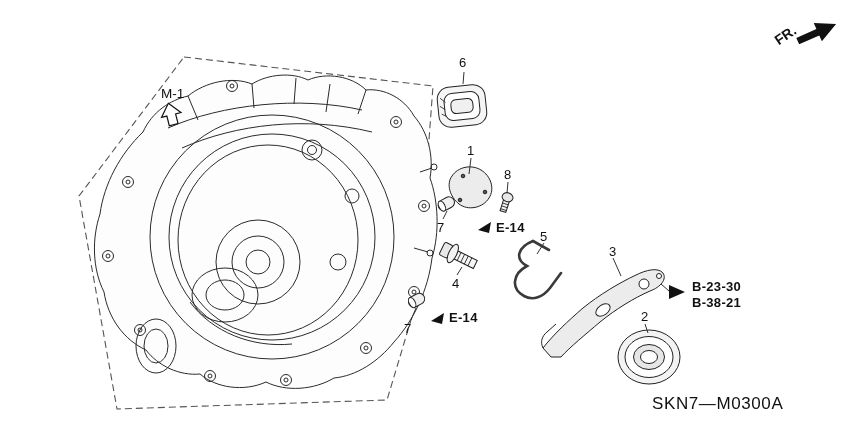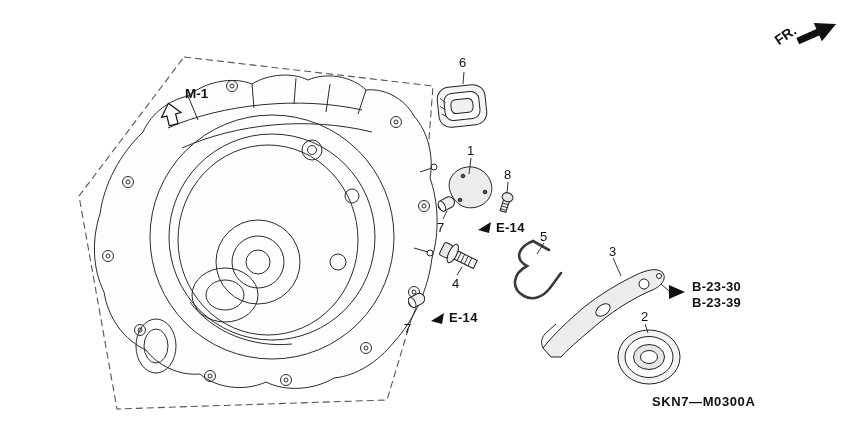--- a/index.html
+++ b/index.html
@@ -7,23 +7,23 @@
     position:relative;width:850px;height:425px;background:#ffffff;
     font-family:"Liberation Sans",sans-serif;overflow:hidden;
   }
   svg.art{position:absolute;left:0;top:0;}
   .lbl{
     position:absolute;color:#111;font-size:13px;line-height:1;
     white-space:nowrap;user-select:none;
   }
   .num{font-weight:400;}
   .ref{font-weight:700;letter-spacing:.3px;}
-  .m1{font-weight:700;font-size:13.5px;margin-left:24px;}
+  .m1{font-weight:400;font-size:13.5px;}
   .fr{font-weight:700;font-size:14px;transform:rotate(-34deg);transform-origin:center;}
-  .code{font-size:13px;font-weight:700;letter-spacing:.6px;}
+  .code{font-size:17px;font-weight:400;letter-spacing:.6px;}
 </style>
 </head>
 <body>
 
 <div class="stage">
 
   <svg class="art" width="850" height="425" viewBox="0 0 850 425">
 
     <g>
       <polygon points="184,57 433,86 417,300 387,400 117,409 79,196" fill="none" stroke="#555" stroke-width="1.1" stroke-dasharray="7 4"></polygon>
@@ -187,19 +187,19 @@
   <div class="lbl num" style="left:437px;top:221px">7</div>
   <div class="lbl num" style="left:452px;top:277px">4</div>
   <div class="lbl num" style="left:404px;top:322px">7</div>
   <div class="lbl num" style="left:540px;top:230px">5</div>
   <div class="lbl num" style="left:609px;top:245px">3</div>
   <div class="lbl num" style="left:641px;top:310px">2</div>
 
   <div class="lbl ref" style="left:496px;top:221px">E-14</div>
   <div class="lbl ref" style="left:449px;top:311px">E-14</div>
   <div class="lbl ref" style="left:692px;top:280px">B-23-30</div>
-  <div class="lbl ref" style="left:692px;top:296px">B-23-39</div>
+  <div class="lbl ref" style="left:692px;top:296px">B-38-21</div>
 
   <div class="lbl m1" style="left:161px;top:87px">M-1</div>
   <div class="lbl fr" style="left:774px;top:28px">FR.</div>
   <div class="lbl code" style="left:652px;top:395px">SKN7—M0300A</div>
 
 </div>
 
 </body></html>

